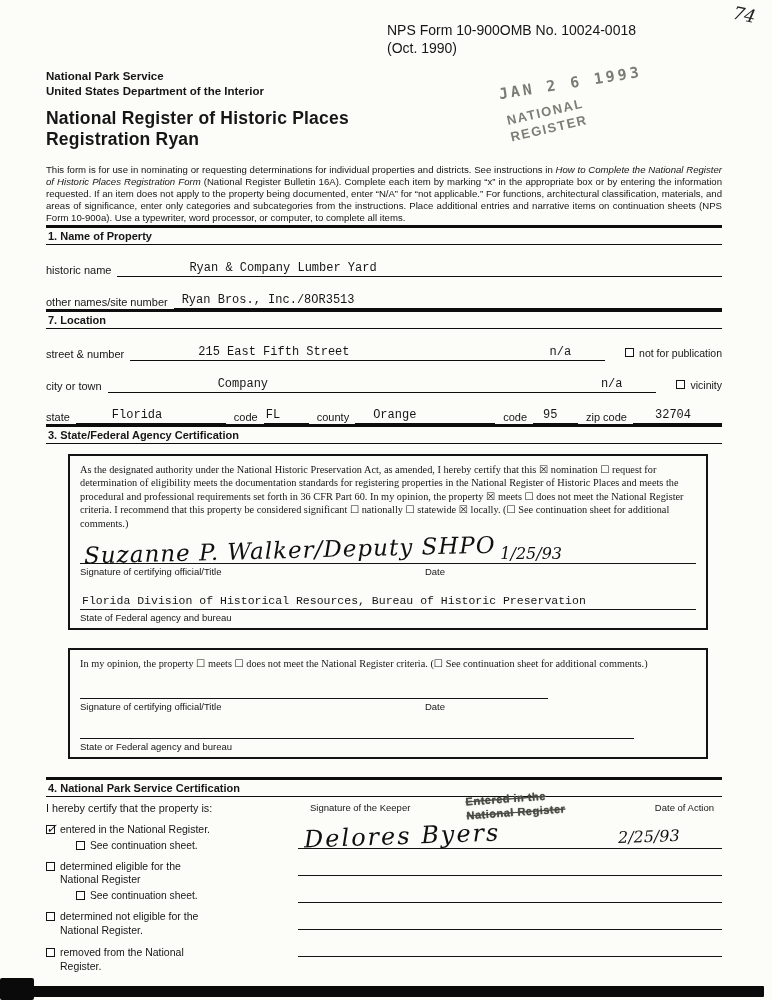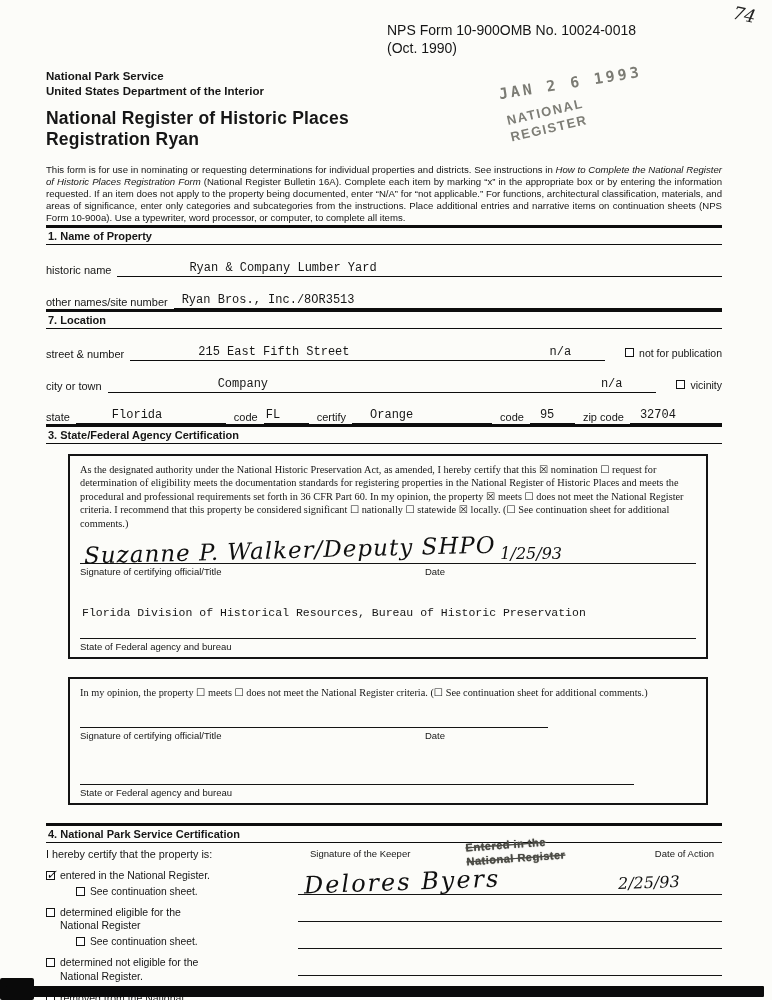--- a/index.html
+++ b/index.html
@@ -46,21 +46,21 @@
   .w150 { flex:0 0 150px; } .w45 { flex:0 0 45px; } .w140 { flex:0 0 140px; } .wlast { flex:1; }
 
   .certbox { margin:10px 14px 0 22px; border:2px solid #141414; padding:7px 10px 5px 10px; }
   .certtext { font-size:10.3px; line-height:1.32;font-family:Liberation Serif, serif; }
   .sigline { border-bottom:1px solid #141414; display:flex; align-items:flex-end; margin-top:2px; height:32px; padding:0 4px; }
   .hand { font-family:"DejaVu Serif",serif; font-style:italic; color:#101010; }
   .sig-big { font-size:23px; transform:rotate(-1.5deg); letter-spacing:1px; white-space:nowrap; }
   .sig-date { font-size:16px; margin-left:auto; margin-right:130px;margin-top:20px; }
   .siglabels { position:relative; font-size:9.5px; margin-top:2px; height:12px; }
   .siglabels .dl { position:absolute; left:56%; }
-  .agline { border-bottom:1px solid #141414; margin-top:24px; padding:0 2px 18px 2px; min-height:16px; }
+  .agline { border-bottom:1px solid #141414; margin-top:12px; padding:0 2px 1px 2px; min-height:16px; }
   .agline .typed { font-size:11.5px; }
   .aglabel { font-size:9.5px; margin-top:2px; }
   .box2 .sigline { height:26px; width:76%; }
   .box2 .agline { width:90%; min-height:14px; }
 
   .s4 { display:flex; margin-top:5px; }
   .s4-left { width:252px; font-size:10.5px; }
   .s4-intro { font-size:10.8px; }
   .s4item { display:flex; margin-top:9px; align-items:flex-start; line-height:1.3; }
   .s4item .cb { margin-top:2px; }
@@ -156,31 +156,31 @@
 
     <div class="staterow">
       <span class="flabel" style="padding-left:0;">state</span>
       <span class="fill w150">
         <span class="typed" style="left:36px;">Florida</span>
       </span>
       <span class="flabel">code</span>
       <span class="fill w45">
         <span class="typed" style="left:2px;">FL</span>
       </span>
-      <span class="flabel">certify</span>
+      <span class="flabel">county</span>
       <span class="fill w140">
         <span class="typed" style="left:18px;">Orange</span>
       </span>
       <span class="flabel">code</span>
       <span class="fill w45">
         <span class="typed" style="left:10px;">95</span>
       </span>
       <span class="flabel">zip code</span>
       <span class="fill wlast">
-        <span class="typed" style="left:10px;">32704</span>
+        <span class="typed" style="left:22px;">32704</span>
       </span>
     </div>
 
     <div class="secbar">
       <div class="sectitle">3. State/Federal Agency Certification</div>
     </div>
 
     <div class="certbox">
       <p class="certtext">As the designated authority under the National Historic Preservation Act, as amended, I hereby certify that this ☒ nomination ☐ request for determination of eligibility meets the documentation standards for registering properties in the National Register of Historic Places and meets the procedural and professional requirements set forth in 36 CFR Part 60. In my opinion, the property ☒ meets ☐ does not meet the National Register criteria. I recommend that this property be considered significant ☐ nationally ☐ statewide ☒ locally. (☐ See continuation sheet for additional comments.)</p>
       <div class="sigline">

